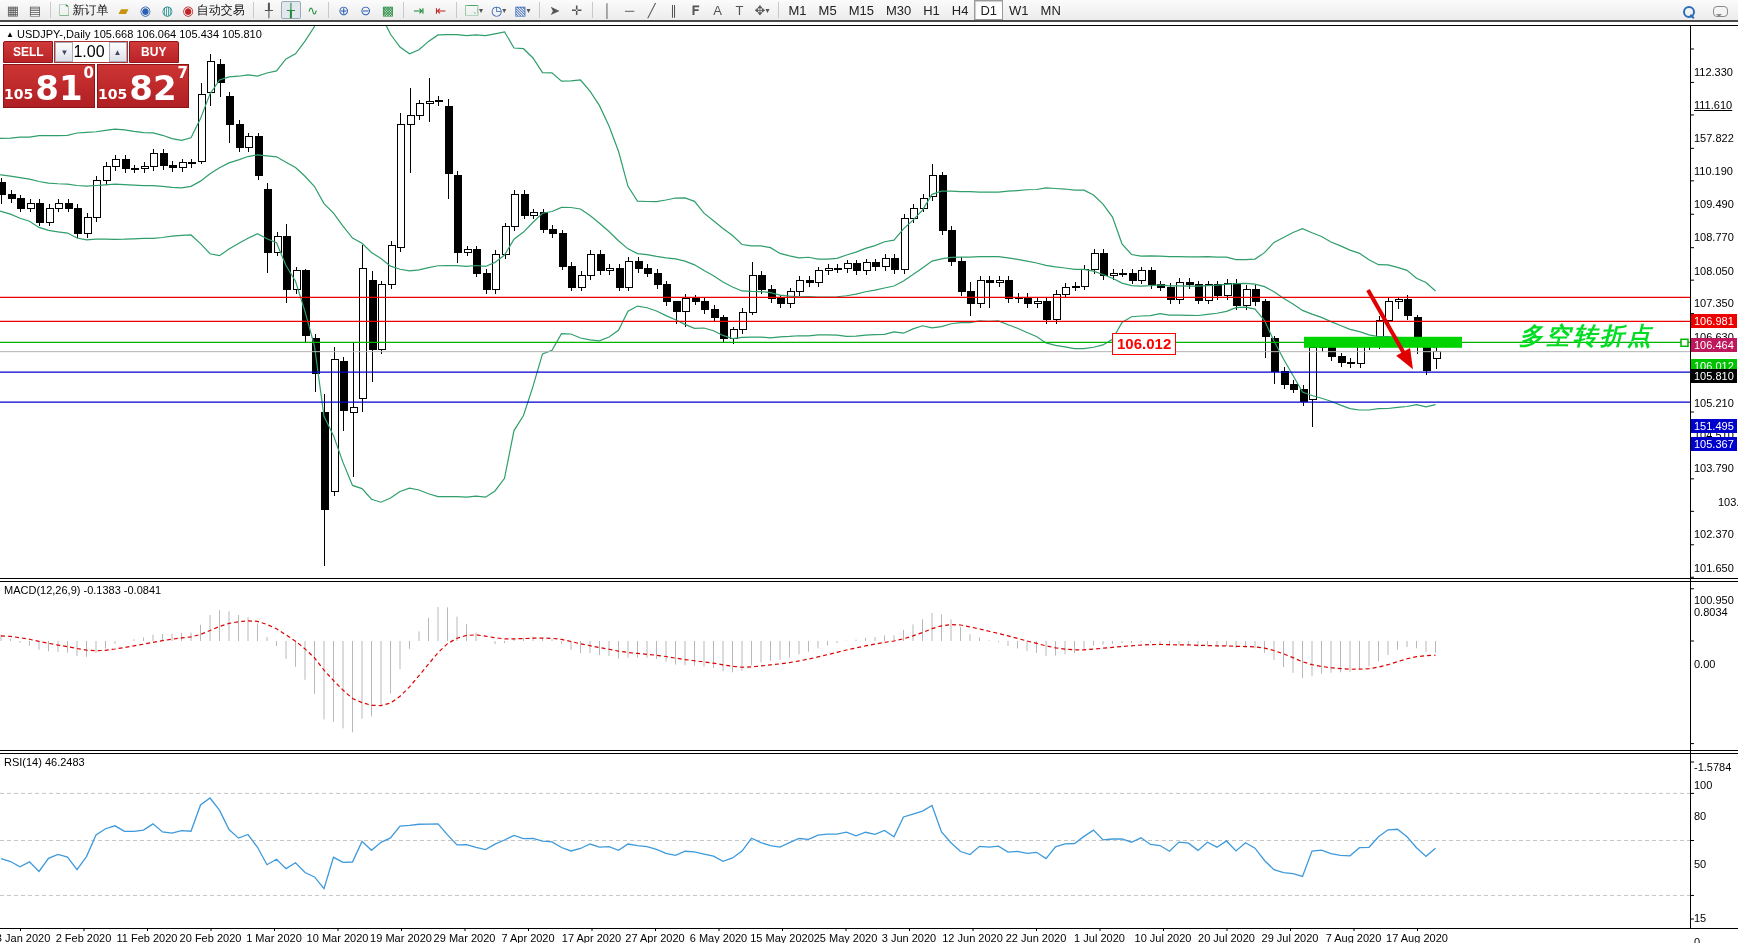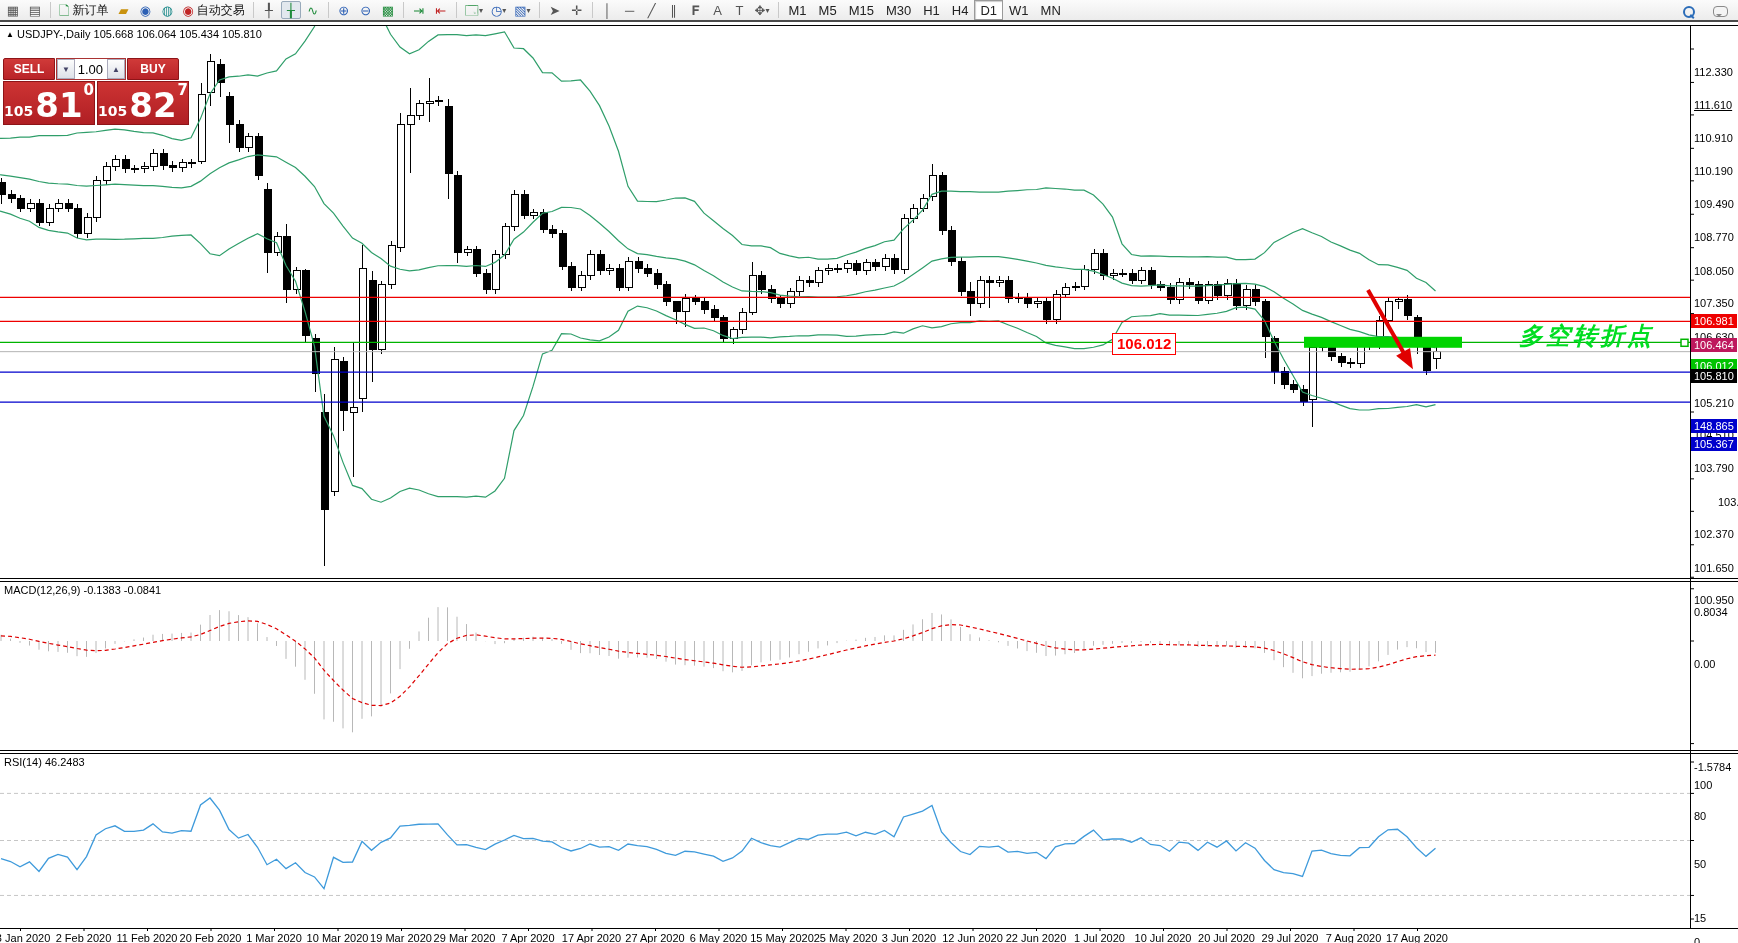--- a/index.html
+++ b/index.html
@@ -21,28 +21,28 @@
   .bubble:after{content:"";position:absolute;left:2px;bottom:-4px;border:3px solid transparent;border-top-color:#8a8a8a;}
   #tb-right{position:absolute;right:6px;top:0;height:22px;display:flex;align-items:center;gap:10px;}
   
   #chart-region{position:absolute;left:0;top:24px;width:1738px;height:919px;background:#fff;}
   #chart-svg{position:absolute;left:0;top:0;}
   .pane-label{position:absolute;font-size:11px;color:#000;white-space:nowrap;}
   .axis-label{position:absolute;left:1694px;width:44px;font-size:11px;color:#000;white-space:nowrap;}
   .axis-badge{position:absolute;left:1691px;width:46px;height:14px;font-size:11px;color:#fff;line-height:14px;padding-left:3px;box-sizing:border-box;white-space:nowrap;}
   .date-label{position:absolute;width:90px;margin-left:-45px;text-align:center;font-size:11px;color:#000;white-space:nowrap;}
   
-  #trade-panel{position:absolute;left:3px;top:34px;width:176px;}
+  #trade-panel{position:absolute;left:3px;top:17px;width:176px;}
   #tp-row1{display:flex;height:22px;}
   .tp-btn{background:linear-gradient(#d03a39,#b92328);color:#fff;font-size:12px;font-weight:bold;display:flex;align-items:center;justify-content:center;border:1px solid #8e1418;box-sizing:border-box;}
   #tp-sell-btn{width:52px;border-radius:2px 0 0 0;}
   #tp-buy-btn{width:52px;margin-left:1px;border-radius:0 2px 0 0;}
   #tp-spin{flex:1;display:flex;border:1px solid #a33;background:#fff;box-sizing:border-box;margin-left:1px;margin-right:0;}
   .spin-btn{width:18px;background:linear-gradient(#fdfdfd,#dde1e8);border:1px solid #aab;box-sizing:border-box;display:flex;align-items:center;justify-content:center;font-size:8px;color:#446;}
-  #tp-vol{flex:1;display:flex;align-items:center;justify-content:flex-end;padding-right:4px;font-size:13px;color:#000;background:#fff;}
+  #tp-vol{flex:1;display:flex;align-items:center;justify-content:flex-end;padding-right:4px;font-size:16px;color:#000;background:#fff;}
   #tp-row2{display:flex;height:44px;margin-top:1px;}
   .tp-price{flex:1;background:linear-gradient(#cd3433,#b01f24);color:#fff;display:flex;align-items:flex-end;justify-content:center;padding-bottom:3px;box-sizing:border-box;border:1px solid #8e1418;}
   .tp-price + .tp-price{margin-left:2px;}
   .tp-small{font-size:14px;font-weight:bold;margin-right:2px;line-height:20px;font-family:"DejaVu Sans",sans-serif;}
   .tp-big{font-size:34px;font-weight:bold;line-height:32px;font-family:"DejaVu Sans",sans-serif;}
   .tp-sup{font-size:15px;font-weight:bold;line-height:12px;margin-left:1px;align-self:flex-start;margin-top:2px;font-family:"DejaVu Sans",sans-serif;}
   #symbol-line{position:absolute;left:6px;top:4px;font-size:11px;color:#000;white-space:nowrap;}
   #symbol-line .tri{font-size:8px;vertical-align:1px;}
   
   #price-label-box{position:absolute;border:1px solid #ff0000;background:#fff;color:#ff0000;font-size:15px;font-weight:bold;padding:0 4px;line-height:20px;}
@@ -758,40 +758,40 @@
 
     <div class="pane-label" style="left:4px;top:560px;">MACD(12,26,9) -0.1383 -0.0841</div>
     <div class="pane-label" style="left:4px;top:732px;">RSI(14) 46.2483</div>
 
     <div id="price-label-box" style="left: 1112px; top: 309px;">106.012</div>
     <div id="cn-note" style="left: 1519px; top: 296px;">多空转折点</div>
 
     <div id="labels-layer">
         <div class="axis-label" style="top: 42px;">112.330</div>
         <div class="axis-label" style="top: 75.4224px; text-decoration: underline;">111.610</div>
-        <div class="axis-label" style="top: 107.916px;">110.910</div>
+        <div class="axis-label" style="top: 107.916px;">157.822</div>
         <div class="axis-label" style="top: 141.339px;">110.190</div>
         <div class="axis-label" style="top: 173.833px;">109.490</div>
         <div class="axis-label" style="top: 207.255px;">108.770</div>
         <div class="axis-label" style="top: 240.678px;">108.050</div>
         <div class="axis-label" style="top: 273.172px;">107.350</div>
         <div class="axis-label" style="top: 306.594px;">106.630</div>
         <div class="axis-label" style="top: 372.51px;">105.210</div>
         <div class="axis-label" style="top: 405.004px;">104.510</div>
         <div class="axis-label" style="top: 438.427px;">103.790</div>
         <div class="axis-label" style="top: 471.849px; margin-left: 24px;">103.070</div>
         <div class="axis-label" style="top: 504.343px;">102.370</div>
         <div class="axis-label" style="top: 537.766px;">101.650</div>
         <div class="axis-label" style="top: 570.26px;">100.950</div>
         <div class="axis-badge" style="top: 290.301px; background: rgb(238, 0, 0);">106.981</div>
         <div class="axis-badge" style="top: 314.3px; background: #be185d;">106.464</div>
         <div class="axis-badge" style="top: 335.282px; background: rgb(0, 195, 0);">106.012</div>
         <div class="axis-badge" style="top: 344.658px; background: rgb(0, 0, 0);">105.810</div>
         <div class="axis-badge" style="top: 365.222px; background: rgb(0, 0, 204); margin-top: 48px;">105.367</div>
-        <div class="axis-badge" style="top: 395.21px; background: rgb(0, 0, 204);">148.865</div>
+        <div class="axis-badge" style="top: 395.21px; background: rgb(0, 0, 204);">151.495</div>
         <div class="axis-label" style="top: 581.779px;">0.8034</div>
         <div class="axis-label" style="top: 634px;">0.00</div>
         <div class="axis-label" style="top: 736.596px;">-1.5784</div>
         <div class="axis-label" style="top: 755px;">100</div>
         <div class="axis-label" style="top: 786.4px;">80</div>
         <div class="axis-label" style="top: 833.5px;">50</div>
         <div class="axis-label" style="top: 888.45px;">15</div>
         <div class="axis-label" style="top: 912px;">0</div>
         <div class="date-label" style="left: 20px; top: 908px;">23 Jan 2020</div>
         <div class="date-label" style="left: 83.5px; top: 908px;">2 Feb 2020</div>

